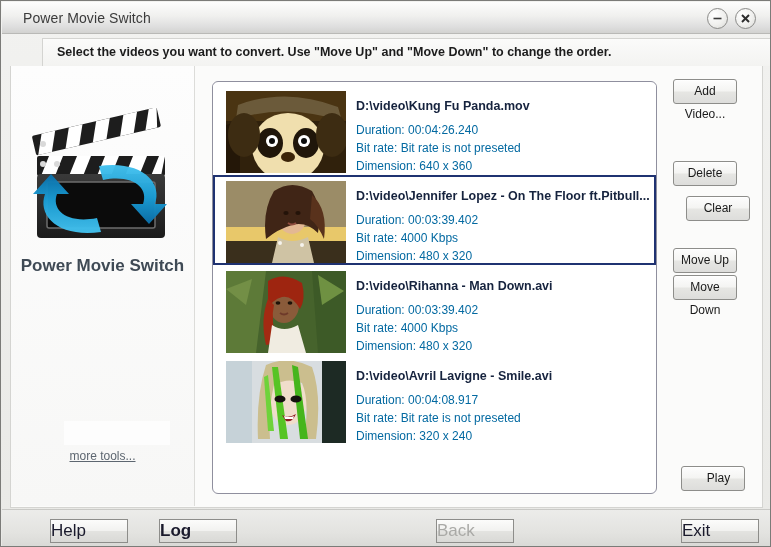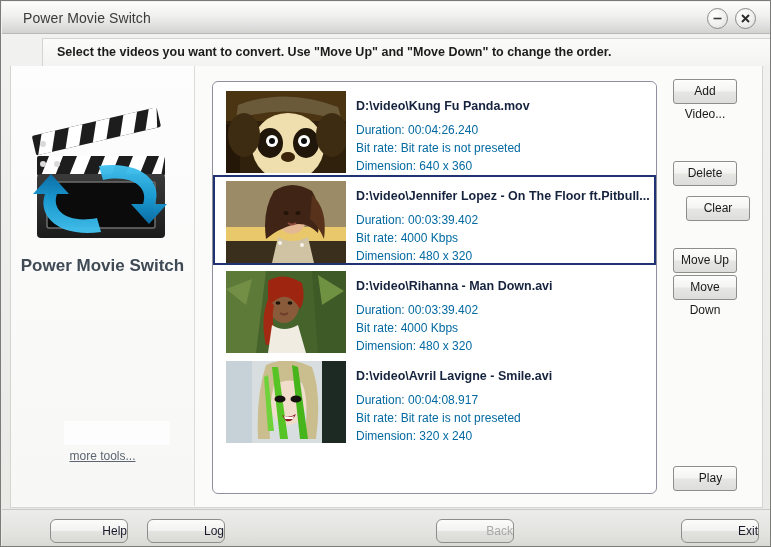--- a/index.html
+++ b/index.html
@@ -218,54 +218,54 @@
     text-align: center;
     line-height: 23px;
     cursor: pointer;
     box-shadow: 0 1px 0 rgba(255,255,255,0.7) inset;
   }
   .btn-add   { left: 5px; top: 13px; }
   .btn-del   { left: 5px; top: 95px; }
   .btn-clear { left: 5px; top: 130px; margin-left: 13px; }
   .btn-up    { left: 5px; top: 182px; }
   .btn-down  { left: 5px; top: 209px; }
-  .btn-play  { left: 5px; top: 400px; padding-left: 11px; }
+  .btn-play  { left: 13px; top: 400px; padding-left: 11px; }
 
   
   .footer {
     position: absolute;
     left: 1px;
     top: 508px;
     width: 769px;
     height: 38px;
     background: linear-gradient(180deg, #ececea 0%, #e3e3e0 60%, #d8d8d5 100%);
     border-top: 1px solid #c9c9c6;
   }
   .fbtn {
     position: absolute;
     box-sizing: border-box;
     top: 9px;
     width: 78px;
     height: 24px;
     border: 1px solid #8d8d8a;
-    border-radius: 6px;
+    border-radius: 0;
     background: linear-gradient(180deg, #fcfcfb 0%, #f2f2f0 48%, #e3e3e0 52%, #d9d9d6 100%);
     font-family: "Liberation Sans", sans-serif;
-    font-size: 12px;
+    font-size: 17px;
     color: #1a1a2c;
-    text-align: right;
+    text-align: left;
     line-height: 22px;
     cursor: pointer;
   }
   .fbtn.disabled {
     color: #a9a9a6;
     cursor: default;
   }
   .fb-help { left: 48px; }
-  .fb-log  { left: 145px; }
+  .fb-log  { left: 157px; font-weight: bold; }
   .fb-back { left: 434px; }
   .fb-next { left: 529px; }
   .fb-exit { left: 679px; }
 </style>
 </head>
 <body>
 
 <div class="app-window">
 
   <div class="titlebar">

